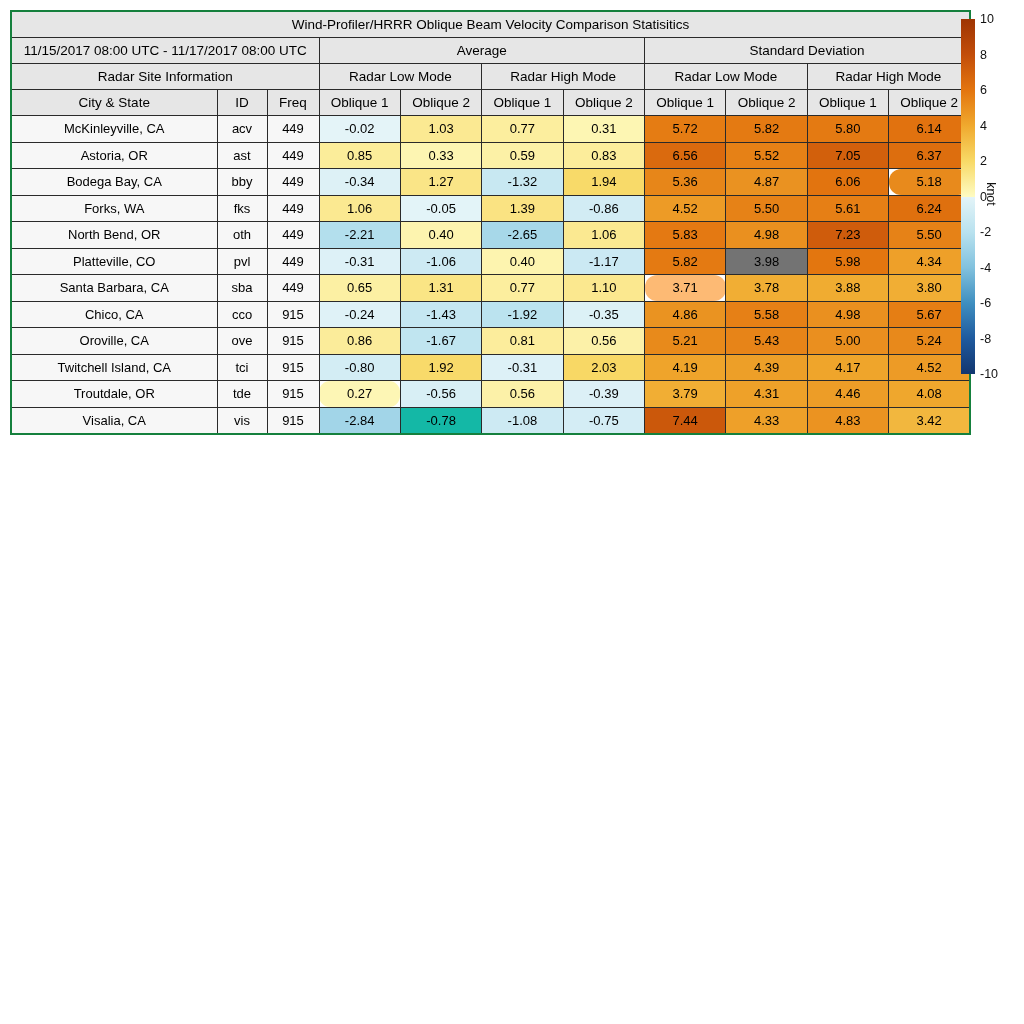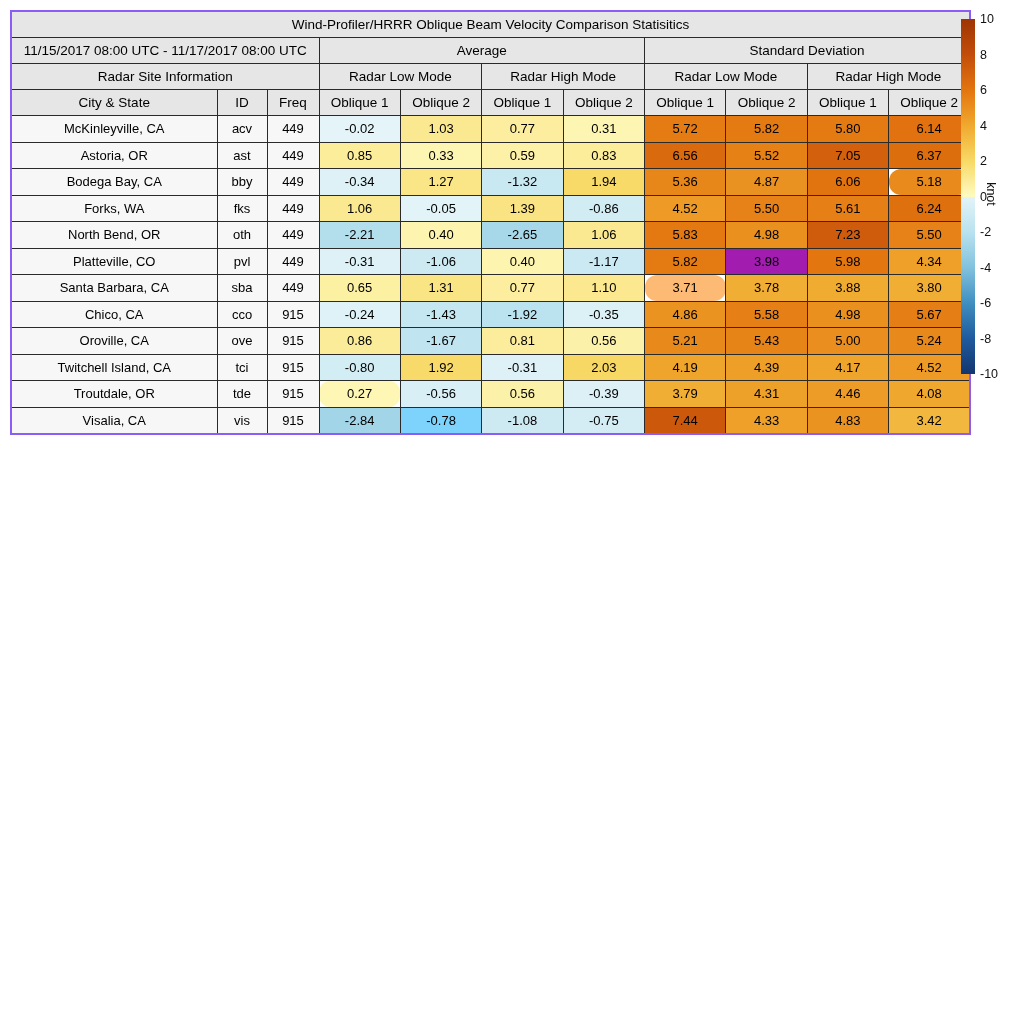--- a/index.html
+++ b/index.html
@@ -4,21 +4,21 @@
 <style>
   html,body{margin:0;padding:0;}
   body{
     width:1024px;height:1024px;background:#ffffff;position:relative;
     font-family:"Liberation Sans", sans-serif;color:#000;
     -webkit-font-smoothing:antialiased;
   }
   .table-wrap{position:absolute;left:10px;top:10px;}
   table{
     border-collapse:collapse;table-layout:fixed;width:961px;
-    border:2px solid #8b5cf6;
+    border:2px solid #15803d;
   }
   td{
     border:1px solid #2a2a2a;text-align:center;vertical-align:middle;
     font-size:13px;padding:0 2px;overflow:hidden;white-space:nowrap;
   }
   thead td{height:25px;font-size:13.5px;}
   tbody td{height:25.5px;}
   .hdr{background:#e6e6e6;}
   .rowlabel{background:#f7f7f7;}
   .cbar-wrap{position:absolute;left:961px;top:19px;width:60px;height:355px;}
@@ -149,21 +149,21 @@
         </tr>
         <tr>
           <td class="rowlabel">Platteville, CO</td>
           <td class="rowlabel">pvl</td>
           <td class="rowlabel">449</td>
           <td style="background: rgb(221, 241, 247);">-0.31</td>
           <td style="background: rgb(205, 234, 243);">-1.06</td>
           <td style="background: rgb(253, 244, 175);">0.40</td>
           <td style="background: rgb(203, 233, 243);">-1.17</td>
           <td style="background: rgb(228, 122, 18);">5.82</td>
-          <td style="background: #a21caf;">3.98</td>
+          <td style="background: #737373;">3.98</td>
           <td style="background: rgb(227, 118, 15);">5.98</td>
           <td style="background: rgb(238, 160, 41);">4.34</td>
         </tr>
         <tr>
           <td class="rowlabel">Santa Barbara, CA</td>
           <td class="rowlabel">sba</td>
           <td class="rowlabel">449</td>
           <td style="background: rgb(252, 240, 163);">0.65</td>
           <td style="background: rgb(250, 229, 133);">1.31</td>
           <td style="background: rgb(252, 238, 158);">0.77</td>
@@ -223,21 +223,21 @@
           <td style="background: rgb(241, 174, 52);">3.79</td>
           <td style="background: rgb(238, 161, 41);">4.31</td>
           <td style="background: rgb(237, 157, 39);">4.46</td>
           <td style="background: rgb(239, 167, 45);">4.08</td>
         </tr>
         <tr>
           <td class="rowlabel">Visalia, CA</td>
           <td class="rowlabel">vis</td>
           <td class="rowlabel">915</td>
           <td style="background: rgb(162, 213, 232);">-2.84</td>
-          <td style="background: #7dd3fc;">-0.78</td>
+          <td style="background: #14b8a6;">-0.78</td>
           <td style="background: rgb(205, 234, 243);">-1.08</td>
           <td style="background: rgb(212, 237, 245);">-0.75</td>
           <td style="background: rgb(203, 88, 11);">7.44</td>
           <td style="background: rgb(238, 160, 41);">4.33</td>
           <td style="background: rgb(235, 147, 33);">4.83</td>
           <td style="background: rgb(242, 183, 62);">3.42</td>
         </tr>
       </tbody>
   </table>
 </div>

